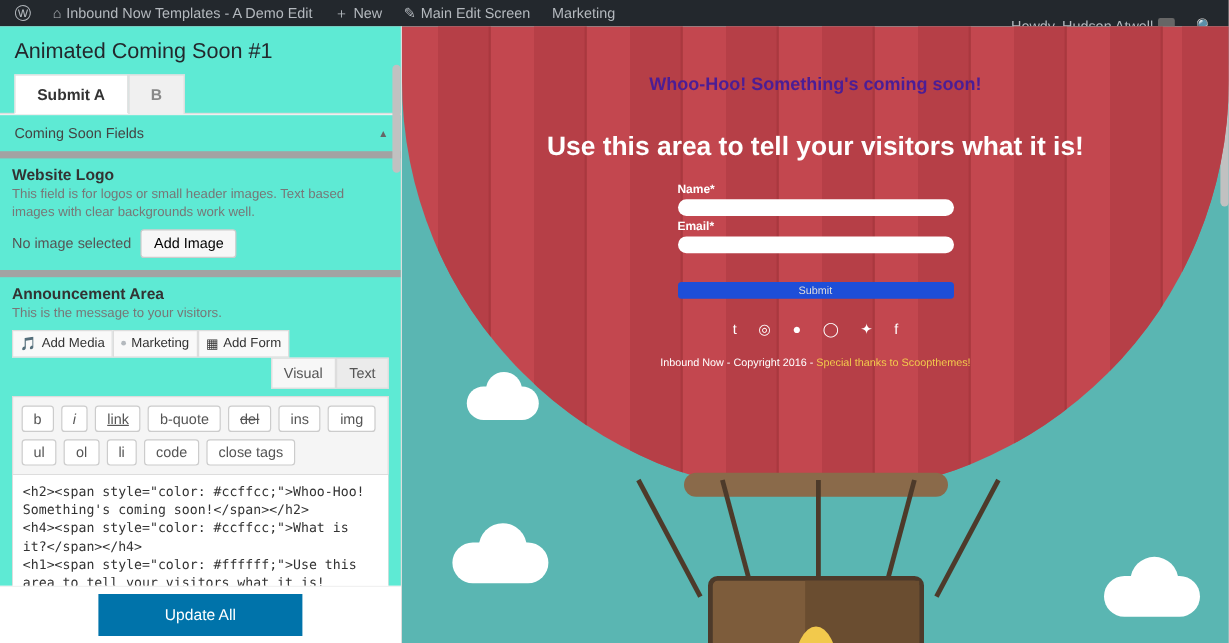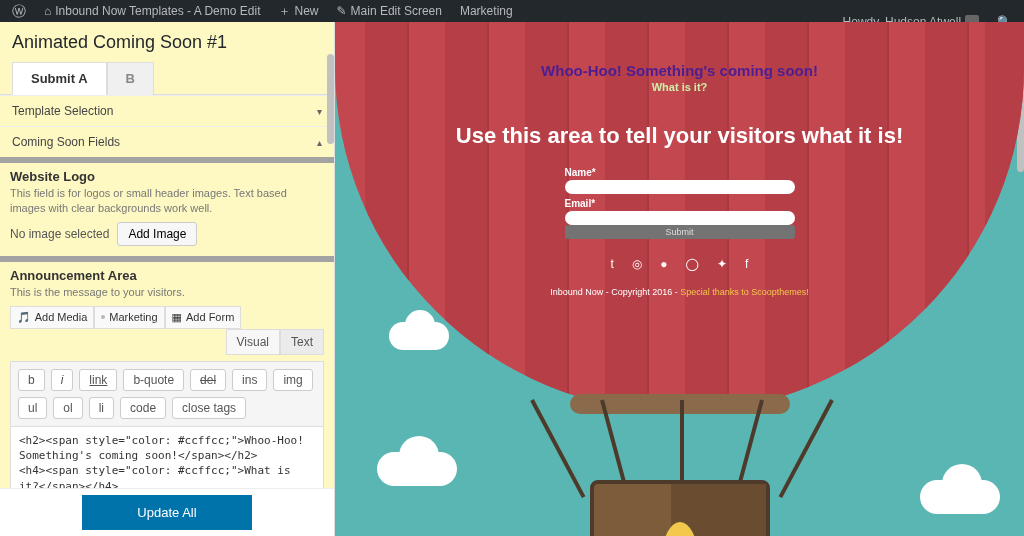--- a/index.html
+++ b/index.html
@@ -10,21 +10,21 @@
   .wpbar { height: 22px; background: #23282d; color: #b4b9be; display: flex; align-items: center; padding: 0 6px; font-size: 12px; }
   .wpbar .left, .wpbar .right { display: flex; align-items: center; gap: 6px; }
   .wpbar .right { margin-left: auto; margin-top: 21px; }
   .wpbar .item { display: flex; align-items: center; gap: 4px; padding: 0 6px; cursor: pointer; }
   .wpbar .avatar { width: 14px; height: 14px; background: #666; border-radius: 2px; }
   .wp-logo { font-size: 14px; line-height: 1; }
 
   .main { flex: 1; display: flex; min-height: 0; }
 
   
-  .sidebar { width: 335px; background: #fef9c3; border-right: 1px solid #ddd; display: flex; flex-direction: column; position: relative; }
+  .sidebar { width: 335px; background: #5eead4; border-right: 1px solid #ddd; display: flex; flex-direction: column; position: relative; }
   .sidebar-scroll { flex: 1; overflow: hidden; position: relative; padding-bottom: 46px; }
   .scrollthumb { position: absolute; right: 0; top: 32px; width: 7px; height: 90px; background: #c1c1c1; border-radius: 4px; }
   .page-title { font-size: 18px; font-weight: 400; padding: 10px 12px 8px; color: #23282d; }
 
   .tabs { display: flex; padding: 0 8px 0 12px; border-bottom: 1px solid #ddd; }
   .tab { padding: 8px 18px; border: 1px solid #ddd; border-bottom: none; background: #f7f7f7; font-weight: bold; cursor: pointer; position: relative; bottom: -1px; }
   .tab.active { background: #fff; border-bottom: 1px solid #fff; }
   .tab.inactive { background: #f0f0f0; color: #888; }
 
   .accordion { border-top: 1px solid #eee; padding: 8px 12px; display: flex; justify-content: space-between; align-items: center; cursor: pointer; font-size: 12px; color: #444; }
@@ -66,21 +66,21 @@
   .basket .shade { position:absolute; right:0; top:0; bottom:0; width:55%; background:#6a4d30;}
   .basket .flame { position:absolute; left:50%; top:38px; transform:translateX(-50%); width:36px; height:60px; background:#f2c94c; border-radius:50% 50% 50% 50% / 60% 60% 40% 40%;}
 
   .hero { position: absolute; top: 40px; left: 0; right: 0; text-align: center; color: #fff; }
   .hero .line1 { color: #4c1d95; font-size: 15px; font-weight: 600; }
   .hero .line2 { color: #cbf0a8; font-size: 11px; font-weight: 600; margin-top: 2px; }
   .hero .headline { font-size: 22px; font-weight: 800; margin-top: 30px; }
   .form { width: 230px; margin: 18px auto 0; text-align: left; font-size: 10px;}
   .form label { display:block; color:#fff; font-weight:bold; margin: 4px 0 2px; font-size: 10px;}
   .form .input { display:block; width:100%; height:14px; background:#fff; border-radius:7px; }
-  .form .submit { display:block; width:100%; height:14px; background:#737373; color:#ddd; border:none; border-radius:3px; font-size:9px; text-align:center; line-height:14px; margin-top:0;}
+  .form .submit { display:block; width:100%; height:14px; background:#1d4ed8; color:#ddd; border:none; border-radius:3px; font-size:9px; text-align:center; line-height:14px; margin-top:24px;}
   .socials { display:flex; justify-content:center; gap:18px; margin-top:18px; color:#fff; font-size:12px;}
   .credits { text-align:center; font-size:9px; color:#fff; margin-top:16px;}
   .credits .sp { color:#f2c94c; }
 
   .cloud { position:absolute; background:#fff; border-radius:30px;}
   .cloud.c1 { width:60px; height:28px; left:54px; top:300px;}
   .cloud.c1:before { content:""; position:absolute; width:30px; height:30px; background:#fff; border-radius:50%; left:16px; top:-12px;}
   .cloud.c2 { width:80px; height:34px; left:42px; top:430px;}
   .cloud.c2:before { content:""; position:absolute; width:40px; height:40px; background:#fff; border-radius:50%; left:22px; top:-16px;}
   .cloud.c3 { width:80px; height:34px; right:24px; top:458px;}
@@ -130,24 +130,20 @@
   <div class="sidebar">
     <div class="sidebar-scroll">
       <div class="scrollthumb"></div>
       <div class="page-title">Animated Coming Soon #1</div>
 
       <div class="tabs">
         <div class="tab active">Submit A</div>
         <div class="tab inactive">B</div>
       </div>
 
-      <div class="accordion">
-        <span>Template Selection</span>
-        <span class="caret">▾</span>
-      </div>
 
       <div class="accordion">
         <span>Coming Soon Fields</span>
         <span class="caret">▴</span>
       </div>
 
       <div class="section">
         <h4>Website Logo</h4>
         <div class="desc">This field is for logos or small header images. Text based images with clear backgrounds work well.</div>
         <div class="noimg-row">
@@ -243,21 +239,20 @@
       <div class="shade"></div>
       <div class="flame"></div>
     </div>
 
     <div class="cloud c1"></div>
     <div class="cloud c2"></div>
     <div class="cloud c3"></div>
 
     <div class="hero">
       <div class="line1">Whoo-Hoo! Something's coming soon!</div>
-      <div class="line2">What is it?</div>
       <div class="headline">Use this area to tell your visitors what it is!</div>
 
       <div class="form">
         <label>Name*</label>
         <div class="input"></div>
         <label>Email*</label>
         <div class="input"></div>
         <div class="submit">Submit</div>
       </div>
 

